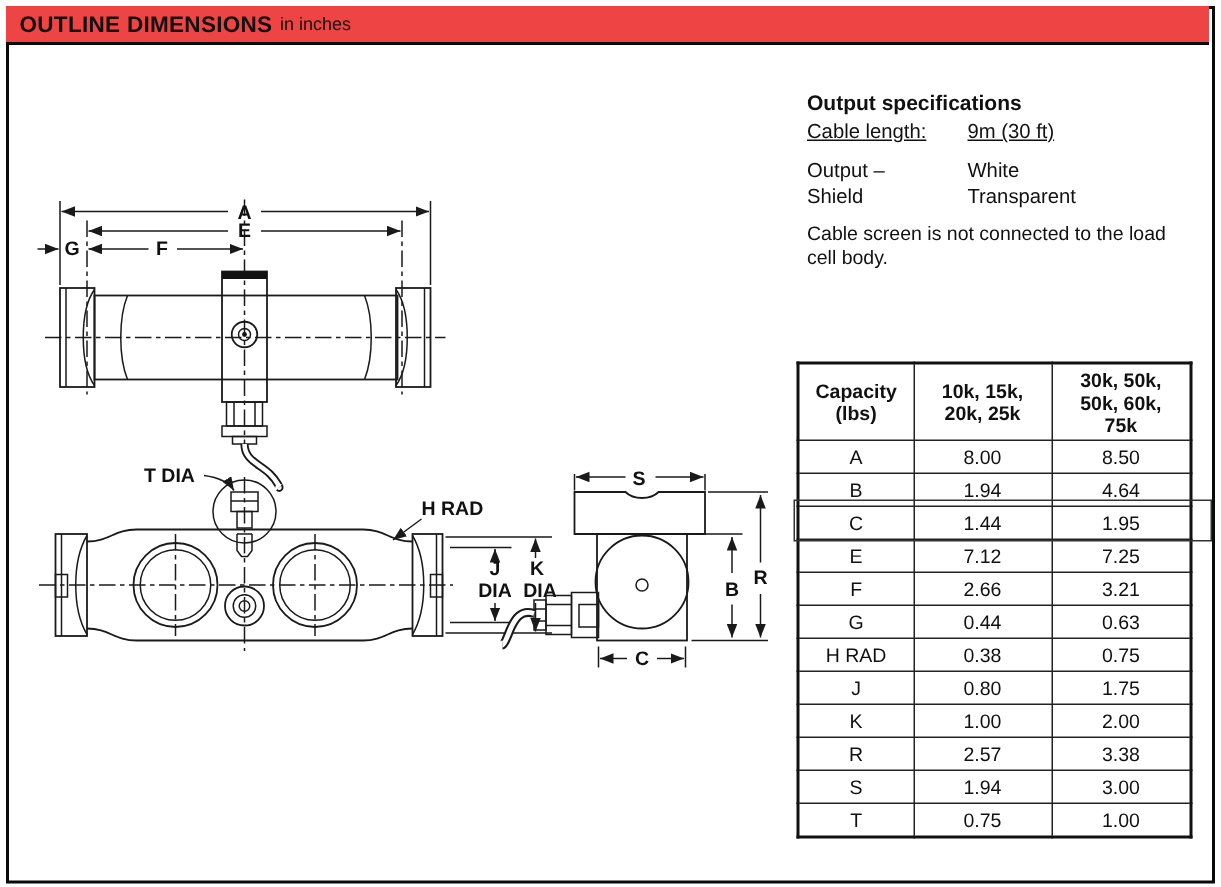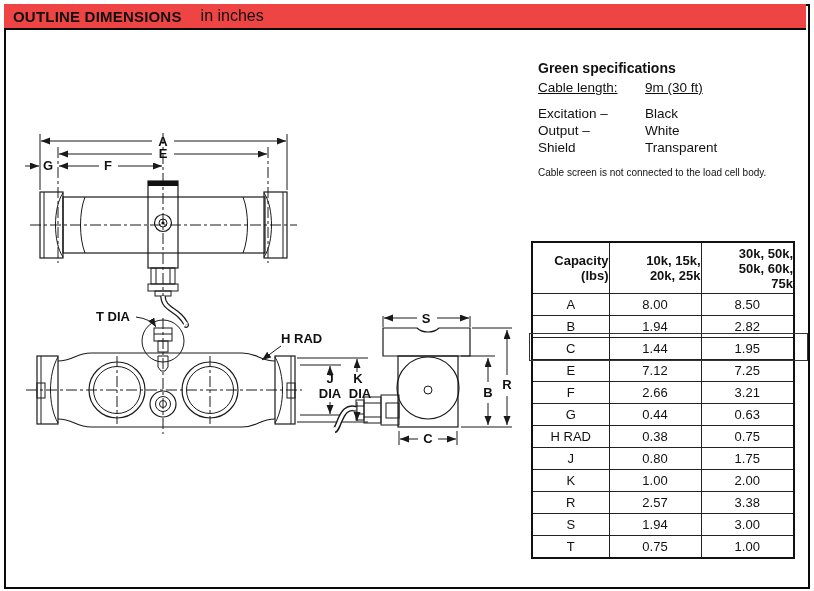--- a/index.html
+++ b/index.html
@@ -1,34 +1,34 @@
 <!DOCTYPE html>
 <html><head>
 <meta charset="utf-8">
 <style>
   html,body{margin:0;padding:0;width:814px;height:591px;background:#fff;overflow:hidden;
     font-family:"Liberation Sans",sans-serif;color:#111;}
   .page-frame{position:absolute;left:4px;top:4px;width:802px;height:581px;border:2px solid #0a0a0a;}
   .title-bar{position:absolute;left:4px;top:4px;width:802px;height:24px;background:#ef4444;
     border-bottom:2px solid #0a0a0a;display:flex;align-items:center;}
   .title-bar .t-bold{font-weight:bold;font-size:15px;margin-left:9px;letter-spacing:.2px;}
-  .title-bar .t-rest{font-size:16px;margin-left:19px;}
+  .title-bar .t-rest{font-size:12px;margin-left:5px;}
   
   .cable-specs{position:absolute;left:538px;top:60px;width:262px;font-size:13.5px;}
   .cable-specs h3{margin:0 0 3px 0;font-size:14px;font-weight:bold;}
   .spec-row{display:flex;line-height:17px;}
   .spec-row .lab{width:107px;flex:0 0 107px;}
   .len-row{margin-bottom:9px;text-decoration:underline;}
-  .cable-note{margin-top:9px;font-size:10px;line-height:16px;width:250px;}
+  .cable-note{margin-top:9px;font-size:13px;line-height:16px;width:250px;}
   
   .dim-table{position:absolute;left:531px;top:241px;width:262px;border-collapse:collapse;
     table-layout:fixed;font-size:13px;}
   .dim-table col.c1{width:77px;} .dim-table col.c2{width:92px;} .dim-table col.c3{width:93px;}
   .dim-table th,.dim-table td{border:1px solid #222;text-align:center;padding:0;}
-  .dim-table th{height:50px;font-weight:bold;line-height:15px;font-size:13px;text-align:right;}
+  .dim-table th{height:50px;font-weight:bold;line-height:15px;font-size:13px;}
   .dim-table td{height:21px;}
   .dim-table{border:2px solid #111;}
   .row-c-box{position:absolute;left:529px;top:333px;width:277px;height:26px;
     border:1px solid #333;pointer-events:none;}
   
   .drawing-svg{position:absolute;left:0;top:0;}
   .cl{stroke:#1a1a1a;stroke-width:1;fill:none;stroke-dasharray:11 3 3 3;}
   .ln{stroke:#1a1a1a;stroke-width:1.2;fill:none;}
   .lnthin{stroke:#1a1a1a;stroke-width:1;fill:none;}
   .lbl{font-family:"Liberation Sans",sans-serif;font-size:13px;font-weight:bold;fill:#111;
@@ -189,28 +189,24 @@
     <text class="lbl" x="507" y="389">R</text>
 
     <path class="lnthin" d="M399,431 V445 M457,431 V445"></path>
     <line class="lnthin" x1="418" y1="439" x2="400" y2="439" marker-end="url(#arr)"></line>
     <line class="lnthin" x1="438" y1="439" x2="456" y2="439" marker-end="url(#arr)"></line>
     <text class="lbl" x="428" y="443">C</text>
   </g>
 </svg>
 
 <div class="cable-specs">
-  <h3>Green specifications</h3>
+  <h3>Output specifications</h3>
   <div class="spec-row len-row">
     <span class="lab">Cable length:</span>
     <span>9m (30 ft)</span>
-  </div>
-  <div class="spec-row">
-    <span class="lab">Excitation –</span>
-    <span>Black</span>
   </div>
   <div class="spec-row">
     <span class="lab">Output –</span>
     <span>White</span>
   </div>
   <div class="spec-row">
     <span class="lab">Shield</span>
     <span>Transparent</span>
   </div>
   <div class="cable-note">Cable screen is not connected to the load cell body.</div>
@@ -241,21 +237,21 @@
   </thead>
   <tbody>
     <tr>
         <td>A</td>
         <td>8.00</td>
         <td>8.50</td>
       </tr>
     <tr>
         <td>B</td>
         <td>1.94</td>
-        <td>2.82</td>
+        <td>4.64</td>
       </tr>
     <tr>
         <td>C</td>
         <td>1.44</td>
         <td>1.95</td>
       </tr>
     <tr>
         <td>E</td>
         <td>7.12</td>
         <td>7.25</td>

